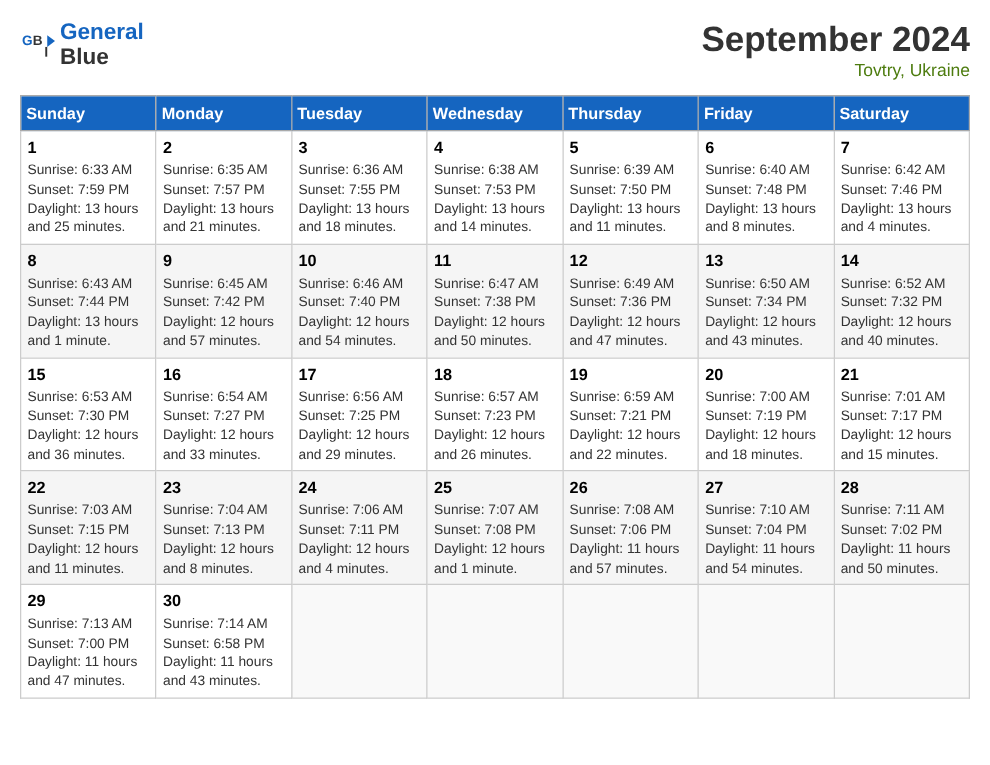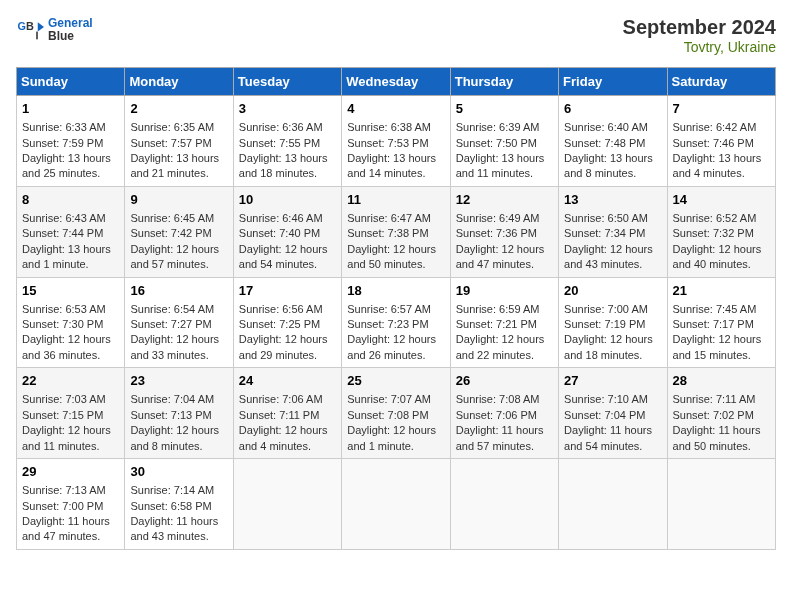--- a/index.html
+++ b/index.html
@@ -15,37 +15,37 @@
       justify-content: space-between;
       align-items: flex-start;
       margin-bottom: 12px;
     }
     .logo {
       display: flex;
       align-items: center;
       gap: 4px;
     }
     .logo-text {
-      font-size: 12px;
+      font-size: 18px;
       font-weight: bold;
       color: #333;
       line-height: 1.1;
     }
     .logo-text span {
       color: #1565c0;
     }
     .logo-icon {
       width: 28px;
       height: 28px;
     }
     .title-block {
       text-align: right;
     }
     .month-title {
-      font-size: 20px;
+      font-size: 28px;
       font-weight: bold;
       color: #333;
     }
     .subtitle {
       font-size: 14px;
       color: #4d7c0f;
     }
     .calendar {
       width: 100%;
       border-collapse: collapse;
@@ -201,21 +201,21 @@
 Daylight: 12 hours
 and 26 minutes.</span></td>
         <td><span class="day-num">19</span><span class="day-info" style="white-space: pre-wrap;">Sunrise: 6:59 AM
 Sunset: 7:21 PM
 Daylight: 12 hours
 and 22 minutes.</span></td>
         <td><span class="day-num">20</span><span class="day-info" style="white-space: pre-wrap;">Sunrise: 7:00 AM
 Sunset: 7:19 PM
 Daylight: 12 hours
 and 18 minutes.</span></td>
-        <td><span class="day-num">21</span><span class="day-info" style="white-space: pre-wrap;">Sunrise: 7:45 AM
+        <td><span class="day-num">21</span><span class="day-info" style="white-space: pre-wrap;">Sunrise: 7:01 AM
 Sunset: 7:17 PM
 Daylight: 12 hours
 and 15 minutes.</span></td>
       </tr>
       <tr>
         <td><span class="day-num">22</span><span class="day-info" style="white-space: pre-wrap;">Sunrise: 7:03 AM
 Sunset: 7:15 PM
 Daylight: 12 hours
 and 11 minutes.</span></td>
         <td><span class="day-num">23</span><span class="day-info" style="white-space: pre-wrap;">Sunrise: 7:04 AM

